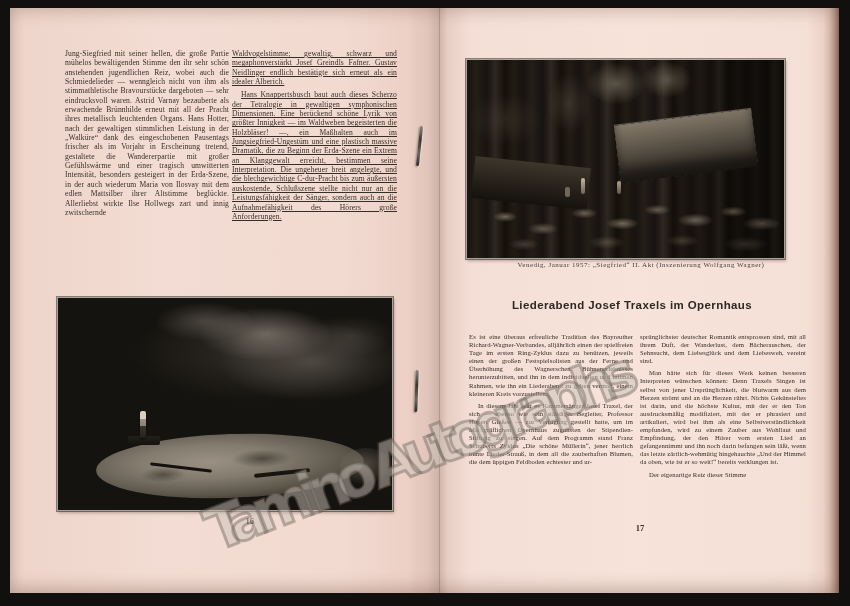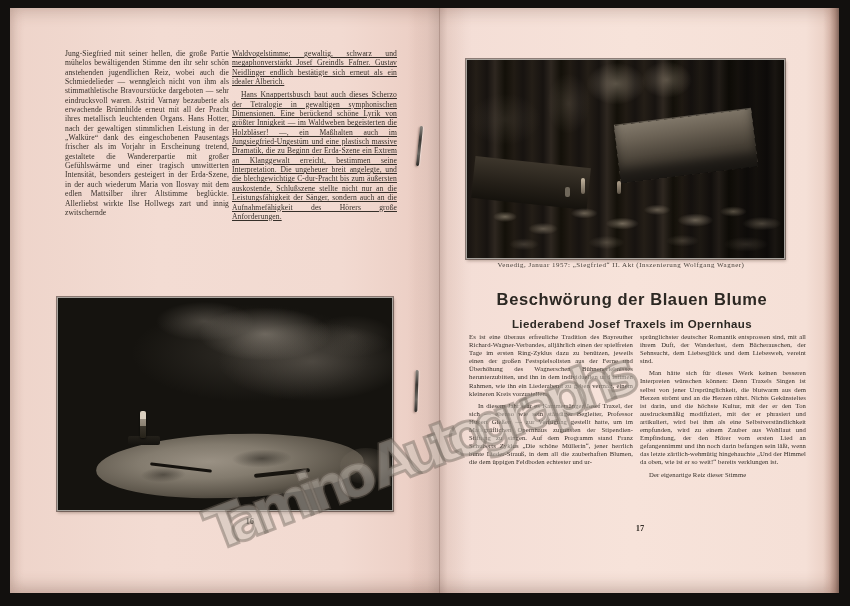--- a/index.html
+++ b/index.html
@@ -40,21 +40,21 @@
   #lp-col1{left:55px;top:41px;width:164px;}
   #lp-col2{left:222px;top:41px;width:165px;text-decoration:underline;}
   #rp-col1{left:459px;top:325px;width:164px;}
   #rp-col2{left:630px;top:325px;width:166px;}
 
   .caption{
     position:absolute;color:#46403a;font-size:7px;letter-spacing:0.5px;
     text-align:center;line-height:9px;
   }
   #lp-caption{left:47px;top:496px;width:334px;}
-  #rp-caption{left:444px;top:253px;width:334px;}
+  #rp-caption{left:464px;top:253px;width:334px;}
   .pagenum{position:absolute;color:#352f29;font-size:8.5px;font-weight:bold;}
   #lp-num{left:216px;top:508px;width:20px;text-align:right;margin-left:8px;}
   #rp-num{left:620px;top:515px;width:20px;text-align:center;}
 
   .headline{
     position:absolute;left:448px;top:282px;width:348px;text-align:center;
     font-family:"Liberation Sans", sans-serif;color:#2c2823;
   }
   .headline .h1{font-size:16.5px;font-weight:bold;letter-spacing:0.6px;line-height:19px;}
   .headline .h2{font-size:11.5px;font-weight:bold;letter-spacing:0.4px;line-height:16px;margin-top:7px;}
@@ -191,21 +191,20 @@
       <div class="ven-ramp"></div>
       <div class="ven-floor"></div>
       <div class="ven-fig1"></div>
       <div class="ven-fig2"></div>
       <div class="ven-fig3"></div>
     </div>
 
     <div class="caption" id="rp-caption">Venedig, Januar 1957: „Siegfried“ II. Akt (Inszenierung Wolfgang Wagner)</div>
 
     <div class="headline">
-      <div class="h1">Beschwörung der Blauen Blume</div>
       <div class="h2">Liederabend Josef Traxels im Opernhaus</div>
     </div>
 
     <div class="col rp-col" id="rp-col1">
       <p>Es ist eine überaus erfreuliche Tradition des Bayreuther Richard-Wagner-Verbandes, alljährlich einen der spielfreien Tage im ersten Ring-Zyklus dazu zu benützen, jeweils einen der großen Festspielsolisten aus der Ferne und Überhöhung des Wagnerschen Bühnenerlebnisses herunterzubitten, und ihn in dem individuellen und intimen Rahmen, wie ihn ein Liederabend zu geben vermag, einem kleineren Kreis vorzustellen.</p>
       <p class="ind">In diesem Jahr war es Kammersänger Josef Traxel, der sich — ebenso wie sein ständiger Begleiter, Professor Hubert Gießen — zur Verfügung gestellt hatte, um im Markgräflichen Opernhaus zugunsten der Stipendien-Stiftung zu singen. Auf dem Programm stand Franz Schuberts Zyklus „Die schöne Müllerin“, jener herrlich bunte Lieder-Strauß, in dem all die zauberhaften Blumen, die dem üppigen Feldboden echtester und ur-</p>
     </div>
     <div class="col rp-col" id="rp-col2">
       <p>sprünglichster deutscher Romantik entsprossen sind, mit all ihrem Duft, der Wanderlust, dem Bächerauschen, der Sehnsucht, dem Liebesglück und dem Liebesweh, vereint sind.</p>
       <p class="ind">Man hätte sich für dieses Werk keinen besseren Interpreten wünschen können: Denn Traxels Singen ist selbst von jener Ursprünglichkeit, die blutwarm aus dem Herzen strömt und an die Herzen rührt. Nichts Gekünsteltes ist darin, und die höchste Kultur, mit der er den Ton ausdrucksmäßig modifiziert, mit der er phrasiert und artikuliert, wird bei ihm als eine Selbstverständlichkeit empfunden, wird zu einem Zauber aus Wohllaut und Empfindung, der den Hörer vom ersten Lied an gefangennimmt und ihn noch darin befangen sein läßt, wenn das letzte zärtlich-wehmütig hingehauchte „Und der Himmel da oben, wie ist er so weit!“ bereits verklungen ist.</p>

